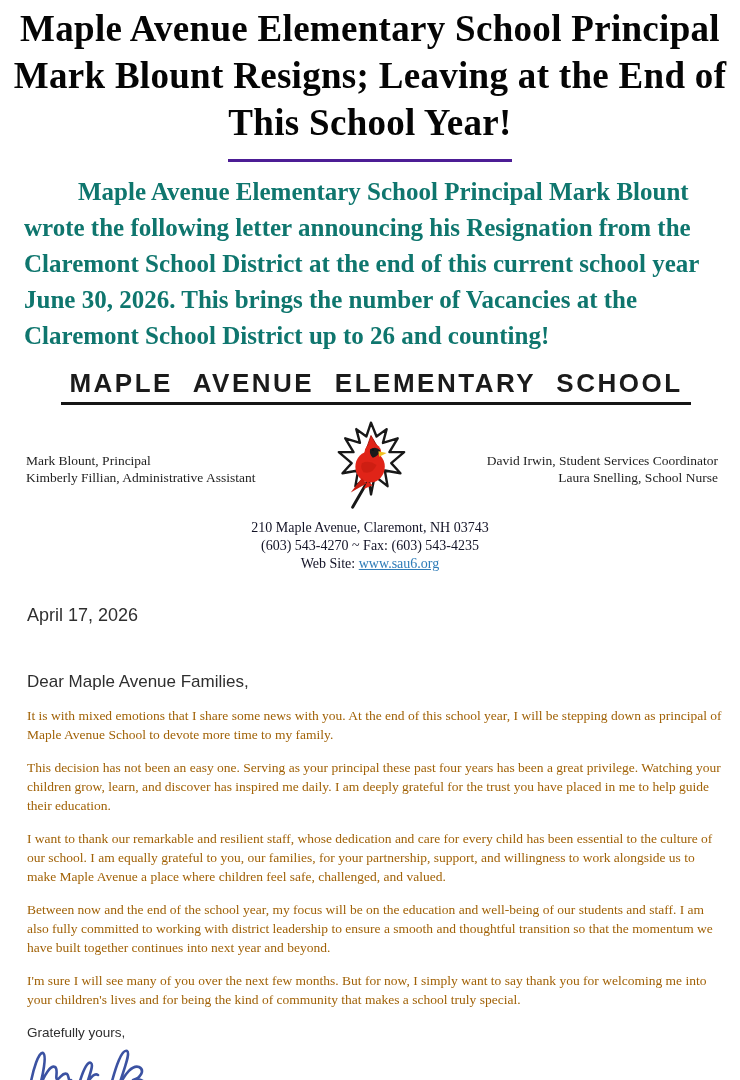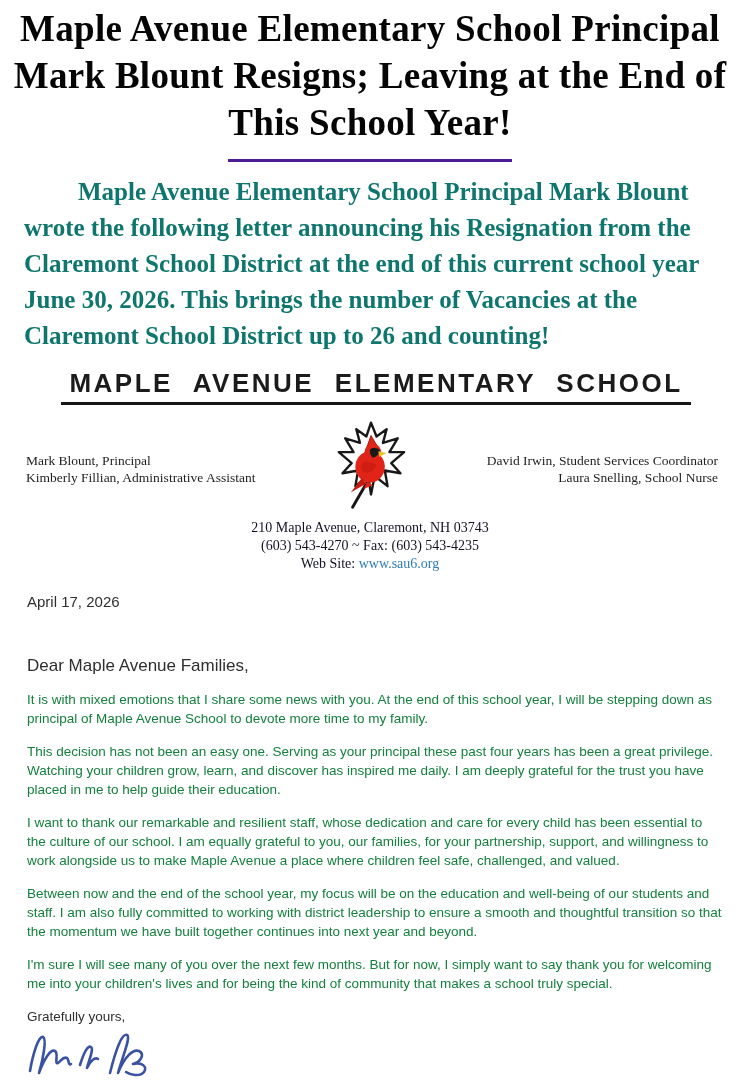--- a/index.html
+++ b/index.html
@@ -70,29 +70,31 @@
   .address{
     text-align:center;
     font-family:"Liberation Serif",serif;
     font-size:14px;
     line-height:18px;
     color:#131326;
     margin-top:6px;
   }
   .address .link{
     color:#2e7cb8;
+    text-decoration:underline;
     cursor:pointer;
   }
-  .date{margin:20px 0 0 27px;font-size:15px;color:#2f2f2f;}
+  .date{margin:32px 0 0 27px;font-size:18px;color:#2f2f2f;}
   .salutation{margin:46px 0 0 27px;font-size:17px;color:#2f2f2f;}
   .para{
     margin:14px 16px 0 27px;
     font-size:13.5px;
     line-height:19px;
-    color:#15803d;
+    color:#a16207;
+    font-family:Liberation Serif, serif;
   }
   .closing{margin:16px 0 0 27px;font-size:13.5px;color:#2f2f2f;}
   .signature{margin:3px 0 0 24px;display:block;}
   .signer{margin:0 0 0 27px;font-size:13.5px;color:#2f2f2f;}
 </style>
 </head>
 <body>
 
 <div class="headline">
   <div>Maple Avenue Elementary School Principal</div>

